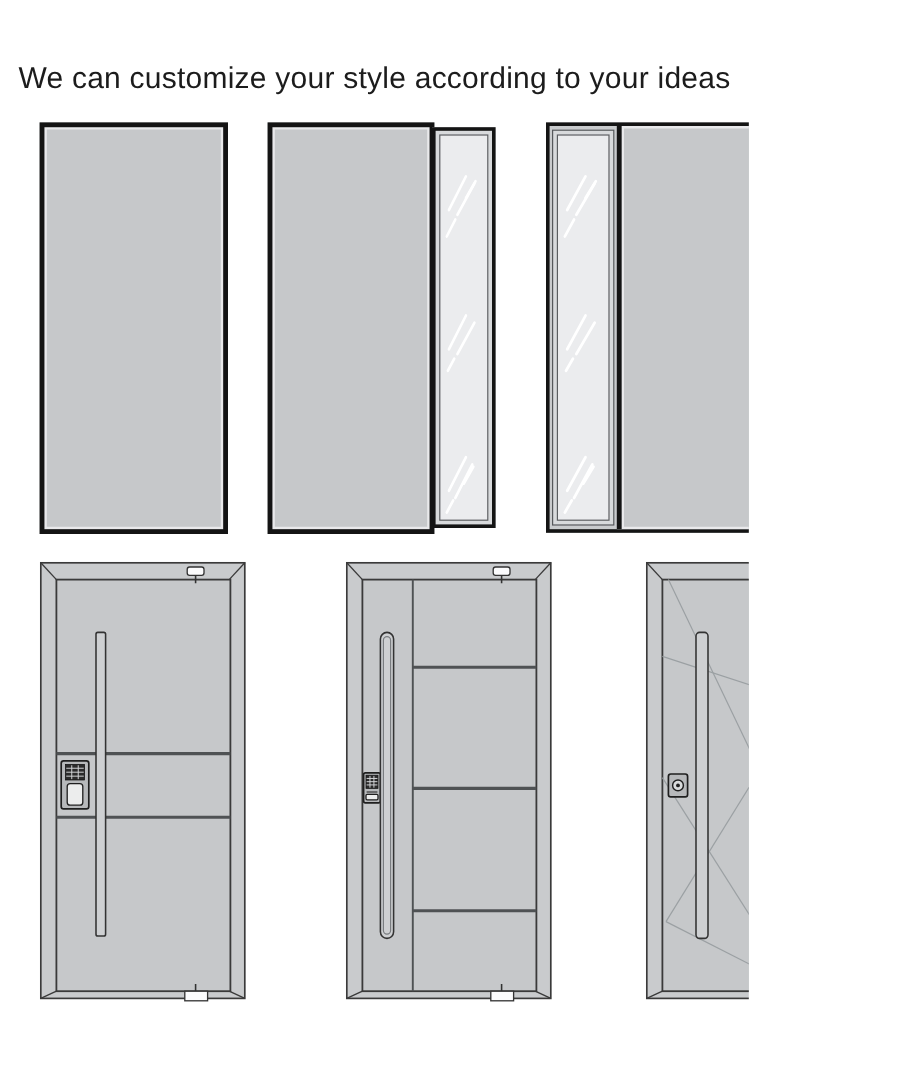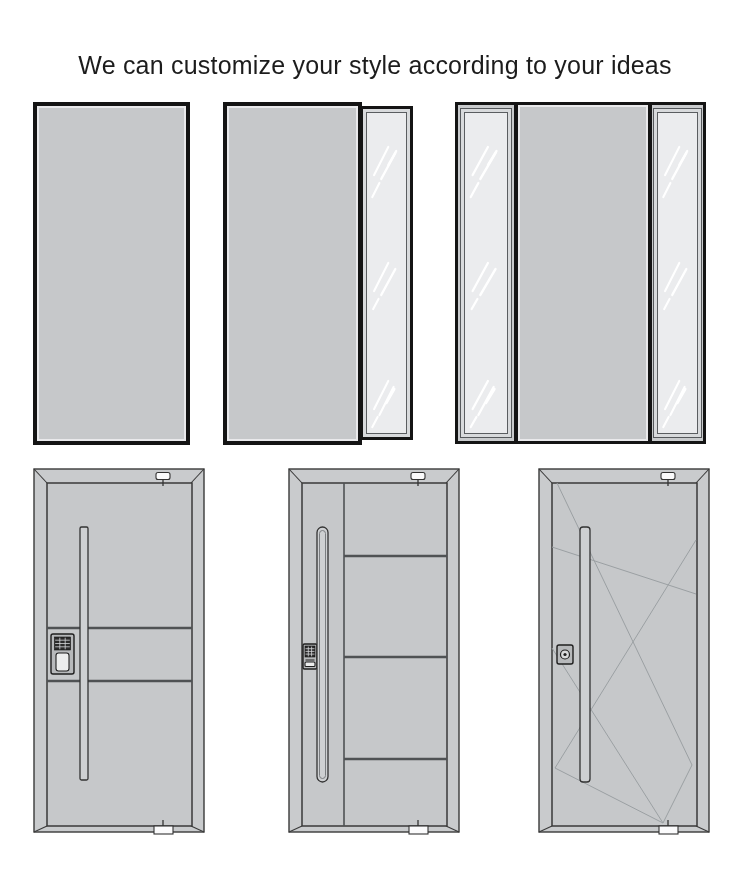--- a/index.html
+++ b/index.html
@@ -1,18 +1,18 @@
 <!DOCTYPE html>
 <html style="--page-bg: #ffffff; --text: #1c1c1c; --door-fill: #c6c8ca; --frame-fill: #c9cbcd; --glass-fill: #ebecee; --glass-frame-fill: #d8dadc; --border-black: #141414; --outline-dark: #3a3a3a; --panel-line: #4f5254; --decor-line: #9ba0a3; --streak: #ffffff; --handle-fill: #ced0d2; --lock-body: #b7b9bb; --keypad-fill: #2b2b2b; --latch-fill: #fbfbfc;"><head>
 <meta charset="utf-8">
 <style>
   html,body { margin:0; padding:0; }
   body { background:#fff; font-family:"Liberation Sans", sans-serif; }
   .page {
-    position:relative; width:750px; height:895px;
+    position:relative; width:624px; height:895px;
     background:var(--page-bg,#fff); overflow:hidden;
     font-family:"Liberation Sans", sans-serif;
   }
   .title {
     position:absolute; top:50px; left:0; width:100%;
     text-align:center; font-size:25px; line-height:30px;
     color:var(--text,#1c1c1c); letter-spacing:0.2px;
   }
 
   

